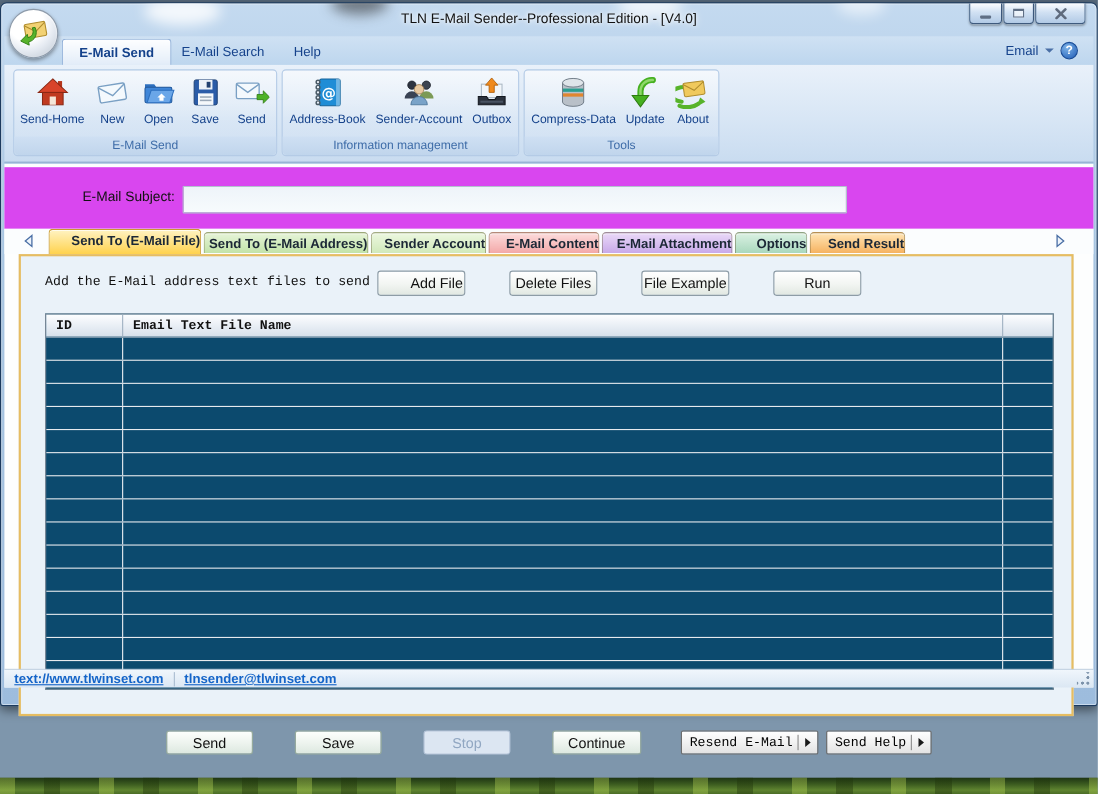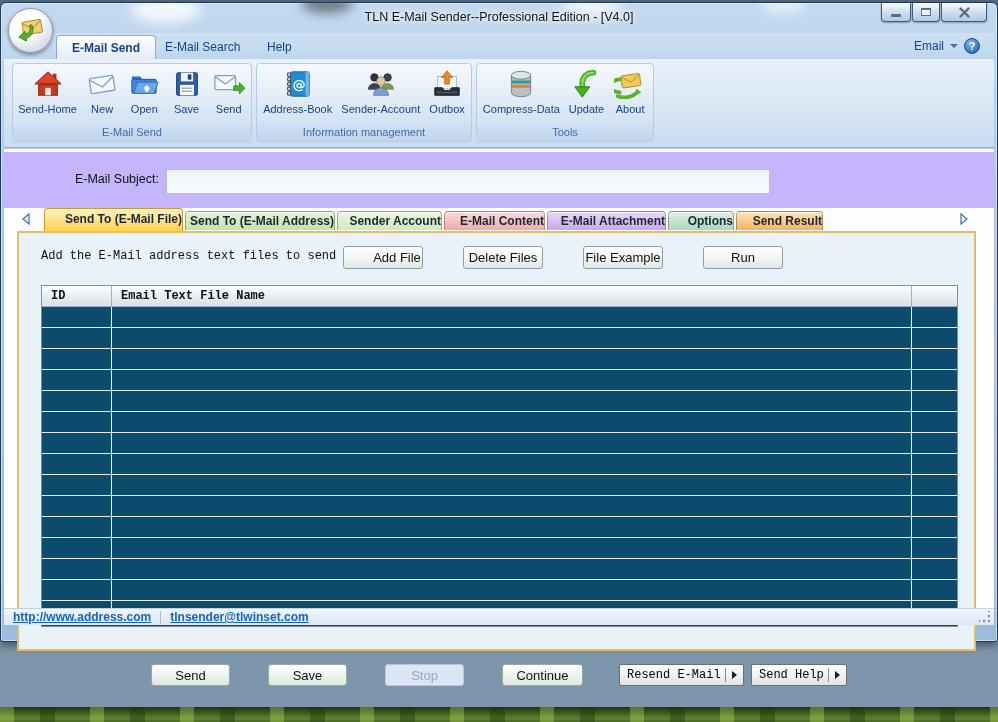--- a/index.html
+++ b/index.html
@@ -60,21 +60,21 @@
     background:linear-gradient(to bottom,rgba(255,255,255,.55),rgba(255,255,255,.05) 60%); }
   .rgroup-caption { position:absolute; left:0; right:0; bottom:0; height:17px; line-height:16px; text-align:center;
     font-size:11px; color:#3e6ca8; background:linear-gradient(to bottom,#cfe0f3,#c0d5ec); border-radius:0 0 4px 4px; }
   .rbtns { position:absolute; left:0; top:2px; right:0; height:60px; display:flex; justify-content:space-evenly; }
   .rbtn { display:flex; flex-direction:column; align-items:center; padding:1px 3px; border-radius:3px; cursor:pointer; }
   .rbtn .ric { width:34px; height:34px; display:flex; align-items:center; justify-content:center; }
   .rbtn .rlabel { font-size:11px; color:#15428b; white-space:nowrap; margin-top:2px; }
 
   
   .client { position:absolute; left:3px; right:3px; top:146px; bottom:16px; background:#fdfefe; }
-  .subject-strip { position:absolute; left:0; right:0; top:3px; height:56px; background:#c4b5fd; }
+  .subject-strip { position:absolute; left:0; right:0; top:3px; height:56px; background:#d946ef; }
   .subject-label { position:absolute; left:55px; top:20px; width:100px; text-align:right; font-size:12.5px; color:#111; }
   .subject-input { position:absolute; left:162px; top:17px; width:604px; height:25px;
     background:linear-gradient(to bottom,#eef4f9,#f7fbfd); border:1px solid #b3c2cf; border-radius:1px;
     font-size:12px; padding:0 6px; color:#111; outline:none; }
 
   
   .tabstrip { position:absolute; left:0; right:0; top:59px; height:23px; background:#fbfdfe; }
   .scroll-arrow { position:absolute; top:4px; width:14px; height:14px; cursor:pointer; }
   .ptab { position:absolute; top:3px; height:19px; line-height:18px; text-align:right; font-size:12px; font-weight:bold;
     color:#1c2836; border:1px solid rgba(90,80,40,.45); border-bottom:none; border-radius:4px 4px 0 0; cursor:pointer;
@@ -453,20 +453,20 @@
       <span class="sb-div"></span>
       <span class="sb-arrow"></span>
     </div>
     <div class="split-btn" style="left:747px;top:515px;">
       <span class="sb-label">Send Help</span>
       <span class="sb-div"></span>
       <span class="sb-arrow"></span>
     </div>
 
     <div class="statusbar">
-      <span class="status-link">http://www.address.com</span>
+      <span class="status-link">text://www.tlwinset.com</span>
       <span class="status-div"></span>
       <span class="status-link">tlnsender@tlwinset.com</span>
       <div class="grip"></div>
     </div>
   </div>
 
 </div>
 
 </body></html>

